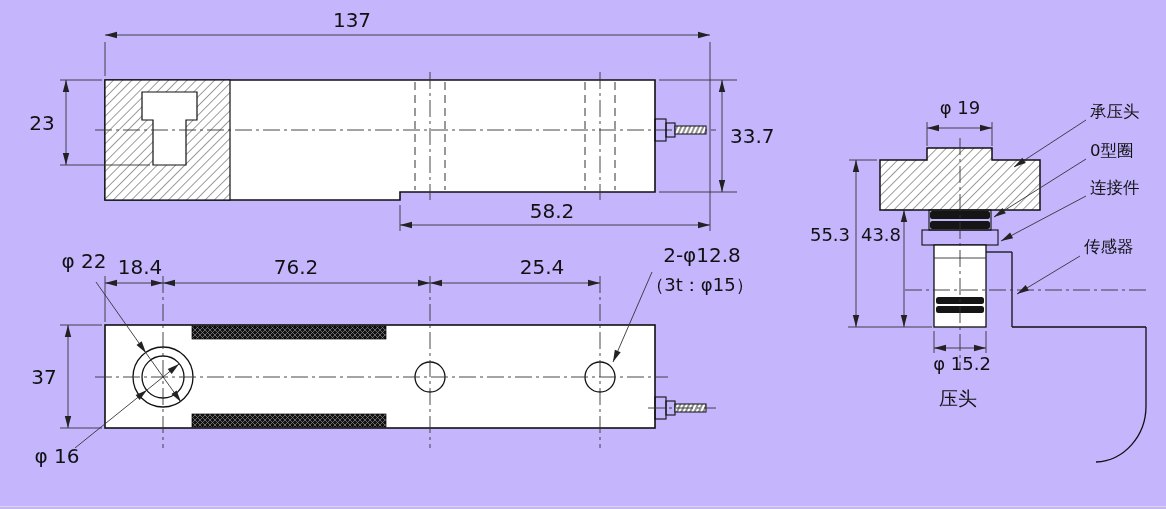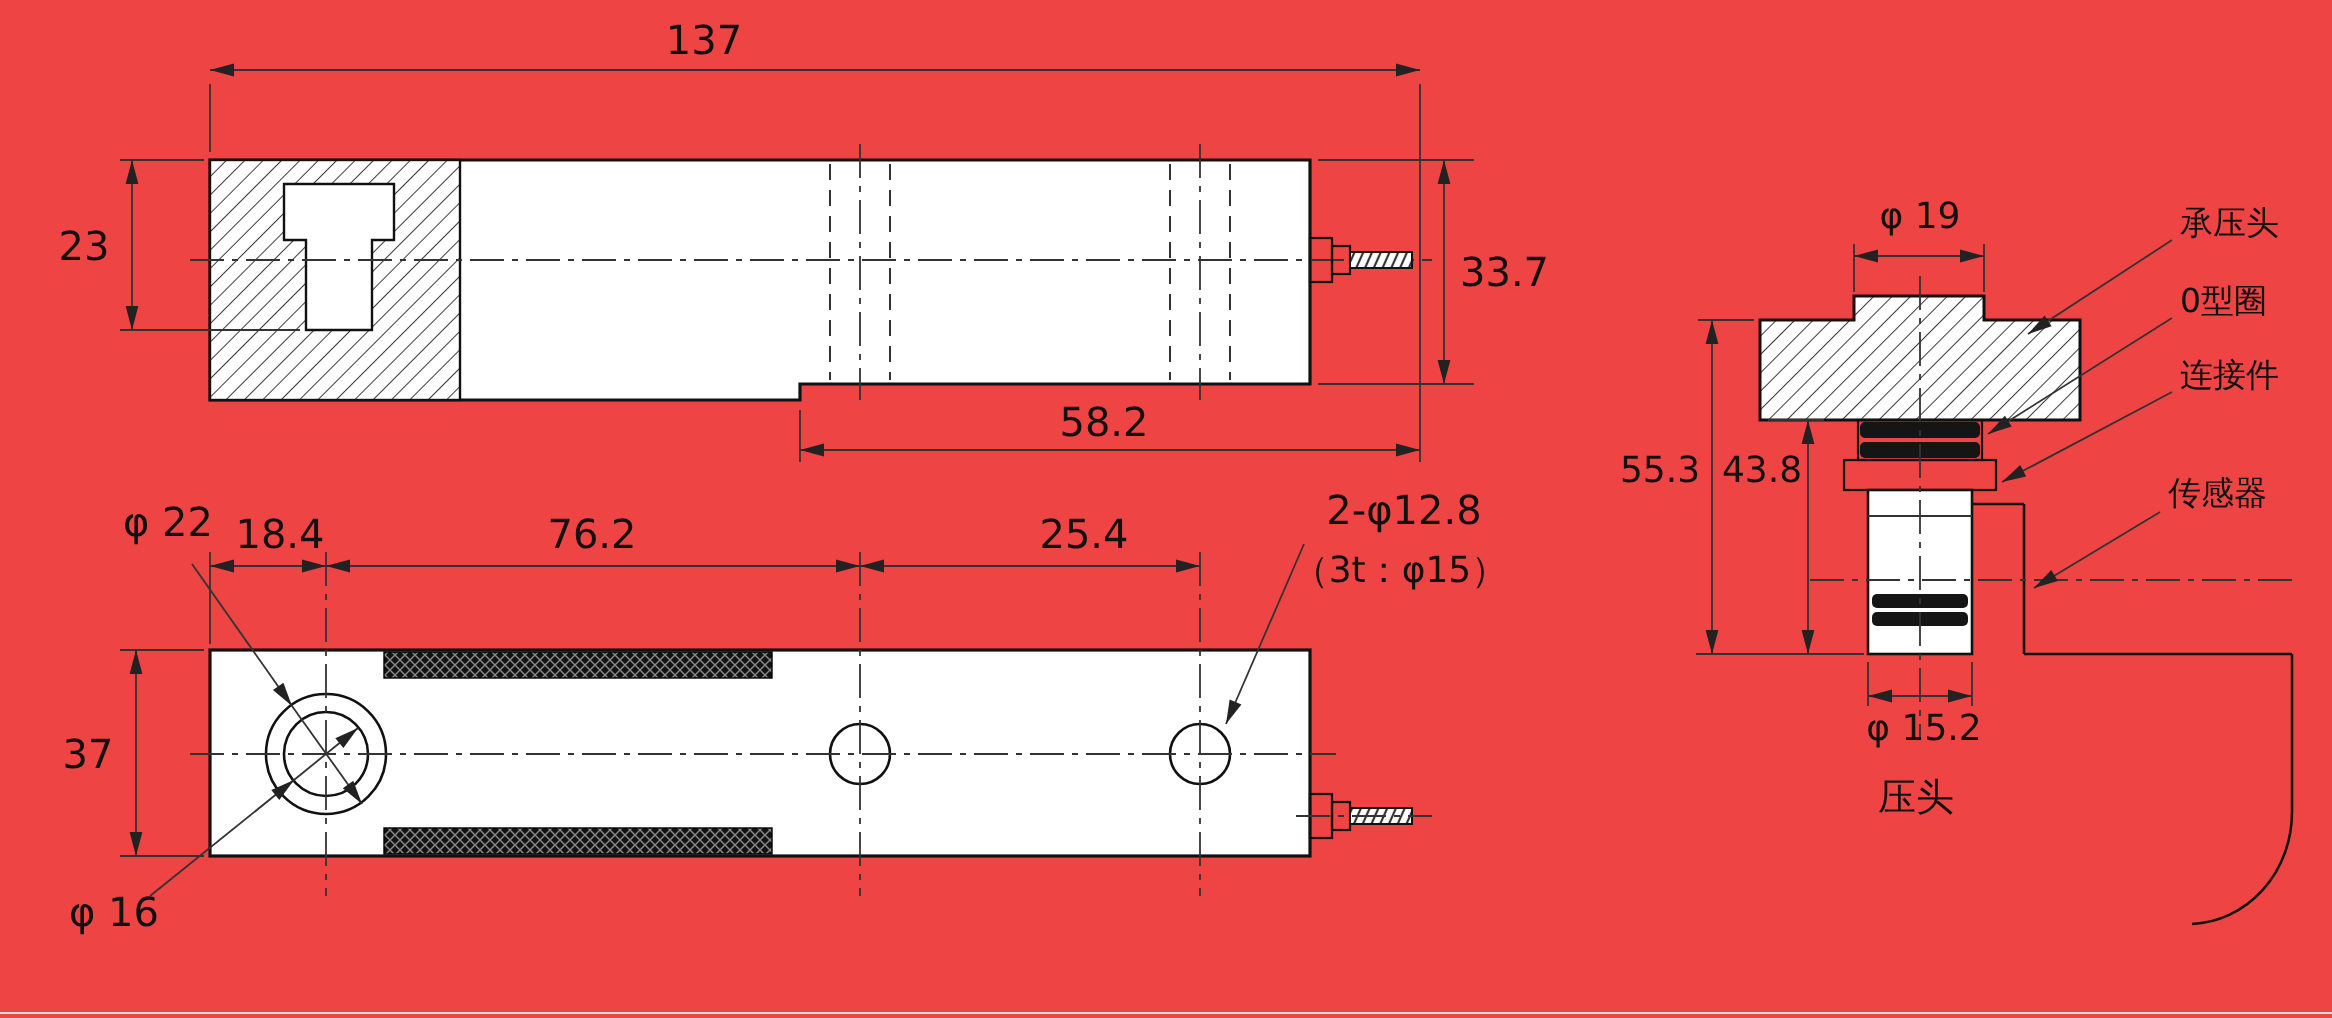--- a/index.html
+++ b/index.html
@@ -1,16 +1,16 @@
 <!DOCTYPE html>
 <html><head>
 <meta charset="utf-8">
 <style>
   html,body{margin:0;padding:0;background:#fff;}
-  .stage{position:relative;width:1166px;height:509px;background:#ef4444;overflow:hidden;
+  .stage{position:relative;width:1166px;height:509px;background:#c4b5fd;overflow:hidden;
          font-family:"DejaVu Sans","Liberation Sans",sans-serif;}
   svg{display:block;}
   text{font-family:"DejaVu Sans","Liberation Sans",sans-serif;fill:#111;}
   .tD{font-size:20px;}      
   .tS{font-size:18px;}      
   .tC{font-size:16.5px;}    
   .tCap{font-size:19px;}    
   .outline{fill:#fff;stroke:#111;stroke-width:1.6;stroke-linejoin:miter;}
   .edge{fill:none;stroke:#111;stroke-width:1.3;}
   .thin{fill:none;stroke:#111;stroke-width:1.1;}

